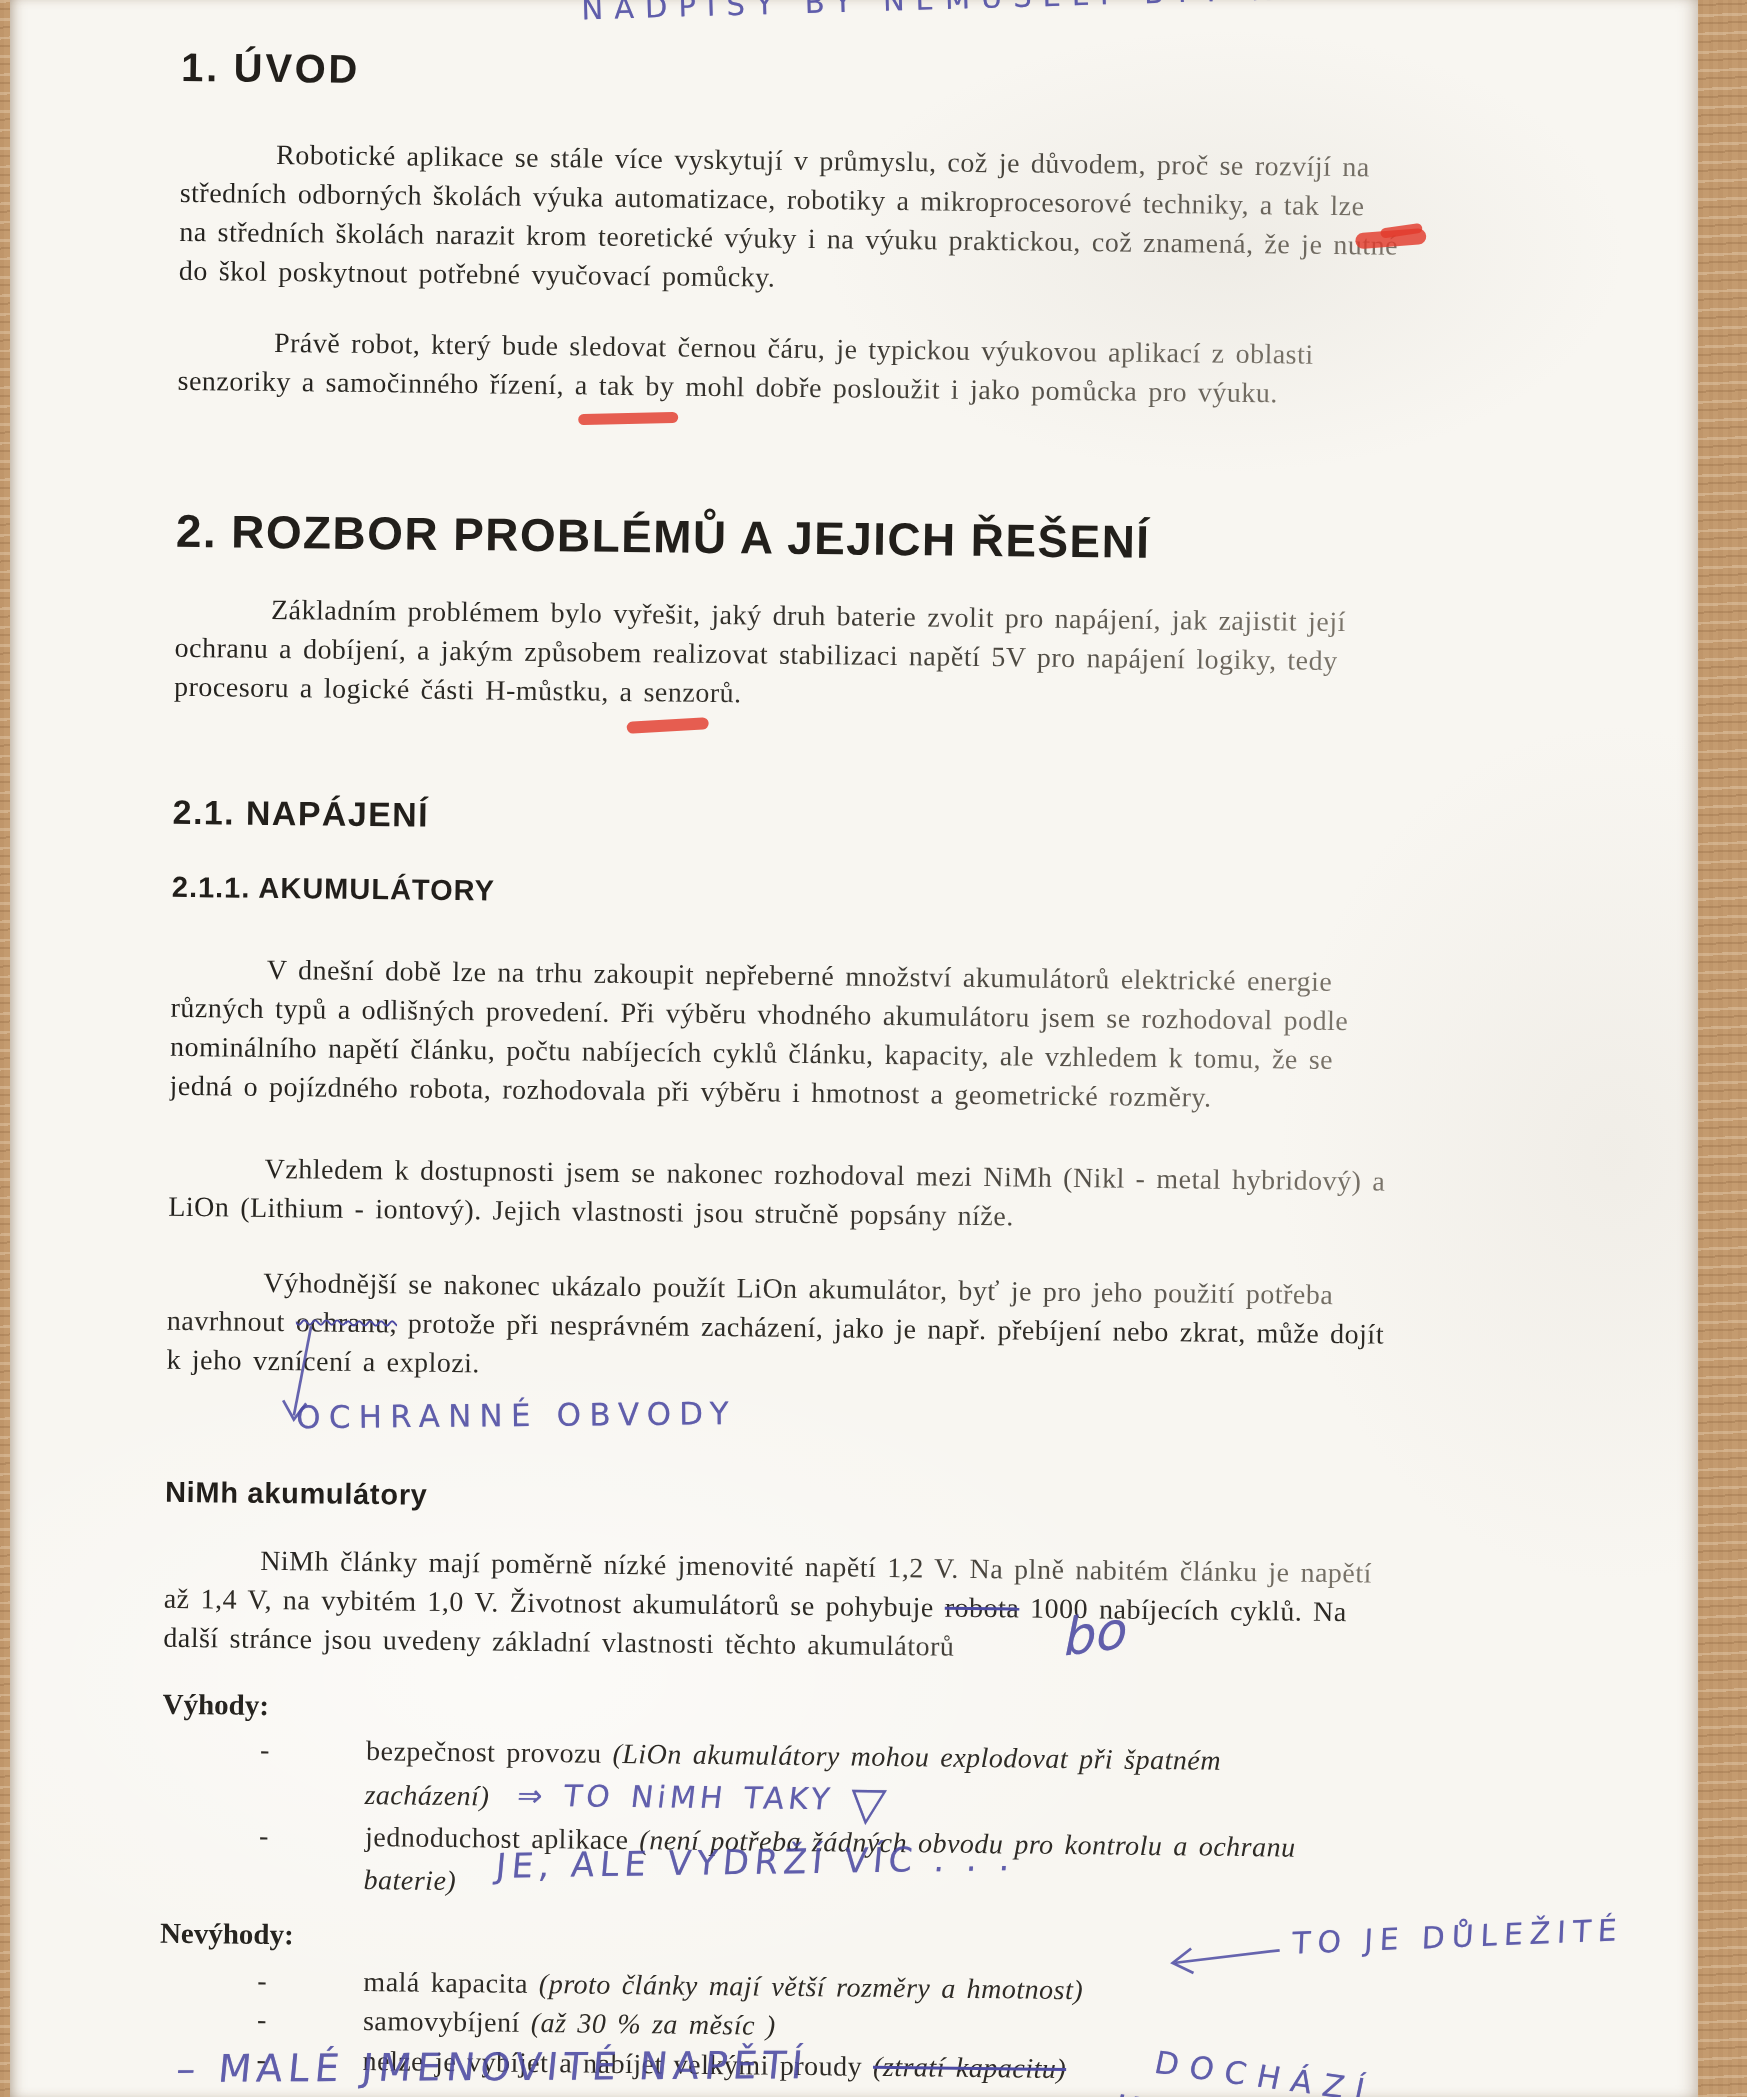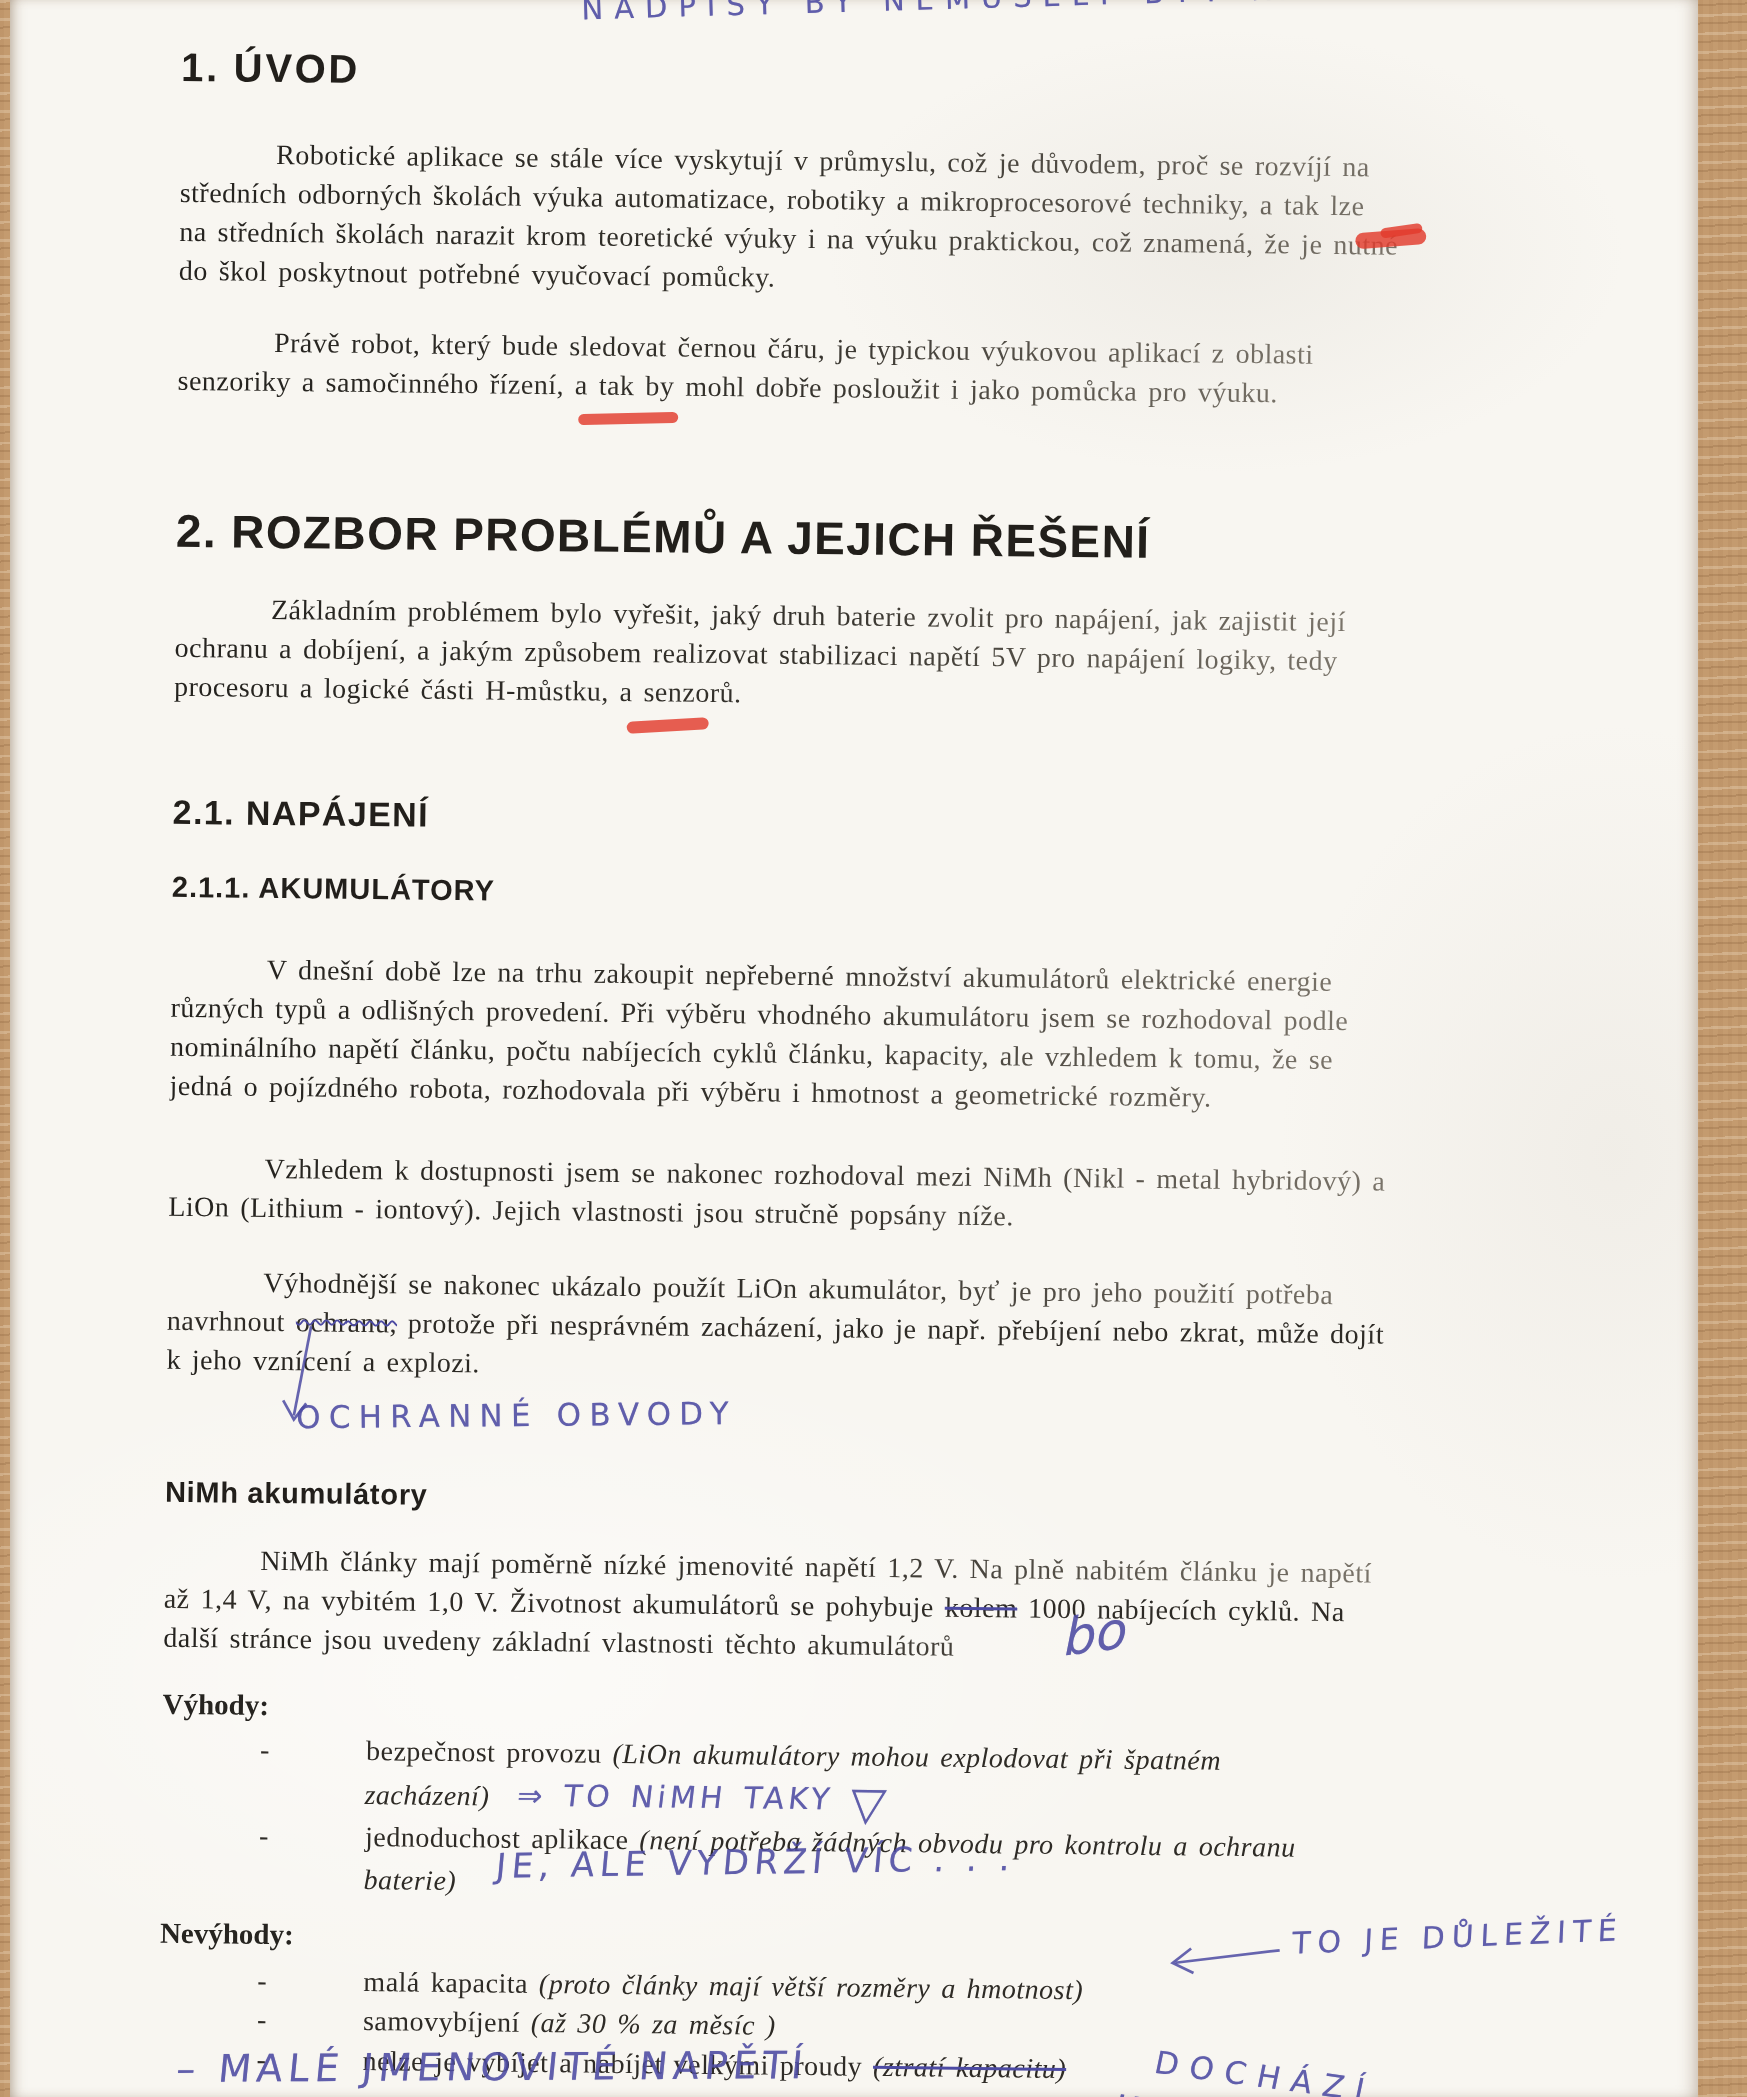--- a/index.html
+++ b/index.html
@@ -112,21 +112,21 @@
     <path d="M12,112 L28,140 L46,116" stroke="#4c4aa2" stroke-width="4" fill="none" opacity=".85"></path>
   </svg>
 
   <div class="abs hw" style="left:311px;top:1398px;font-size:31px;letter-spacing:8.2px;transform:rotate(-1.2deg);">OCHRANNÉ OBVODY</div>
 
   <div class="abs hsans" style="left:181px;top:1476px;font-size:29px;letter-spacing:0.7px;">NiMh akumulátory</div>
 
   <div class="para" style="left:181px;top:1540px;">
     <div class="ln g ind">NiMh články mají poměrně nízké jmenovité napětí 1,2 V. Na plně nabitém článku je napětí</div>
     <div class="ln">
-      <span>až 1,4 V, na vybitém 1,0 V. Životnost akumulátorů se pohybuje </span><span class="strike-line">kolem</span><span> 1000 nabíjecích cyklů. Na</span>
+      <span>až 1,4 V, na vybitém 1,0 V. Životnost akumulátorů se pohybuje </span><span class="strike-line">robota</span><span> 1000 nabíjecích cyklů. Na</span>
     </div>
     <div class="ln g">další stránce jsou uvedeny základní vlastnosti těchto akumulátorů</div>
   </div>
   <div class="abs hw" style="left:1082px;top:1598px;font-size:51px;font-style:italic;transform:rotate(-8deg) skewX(-8deg);">bo</div>
 
   <div class="abs serifbold" style="left:181px;top:1688px;font-size:29px;">Výhody:</div>
 
   <div class="abs ln" style="left:279px;top:1729px;">
     <span class="dash">-</span><span>bezpečnost provozu </span><span class="it">(LiOn akumulátory mohou explodovat při špatném</span>
   </div>

